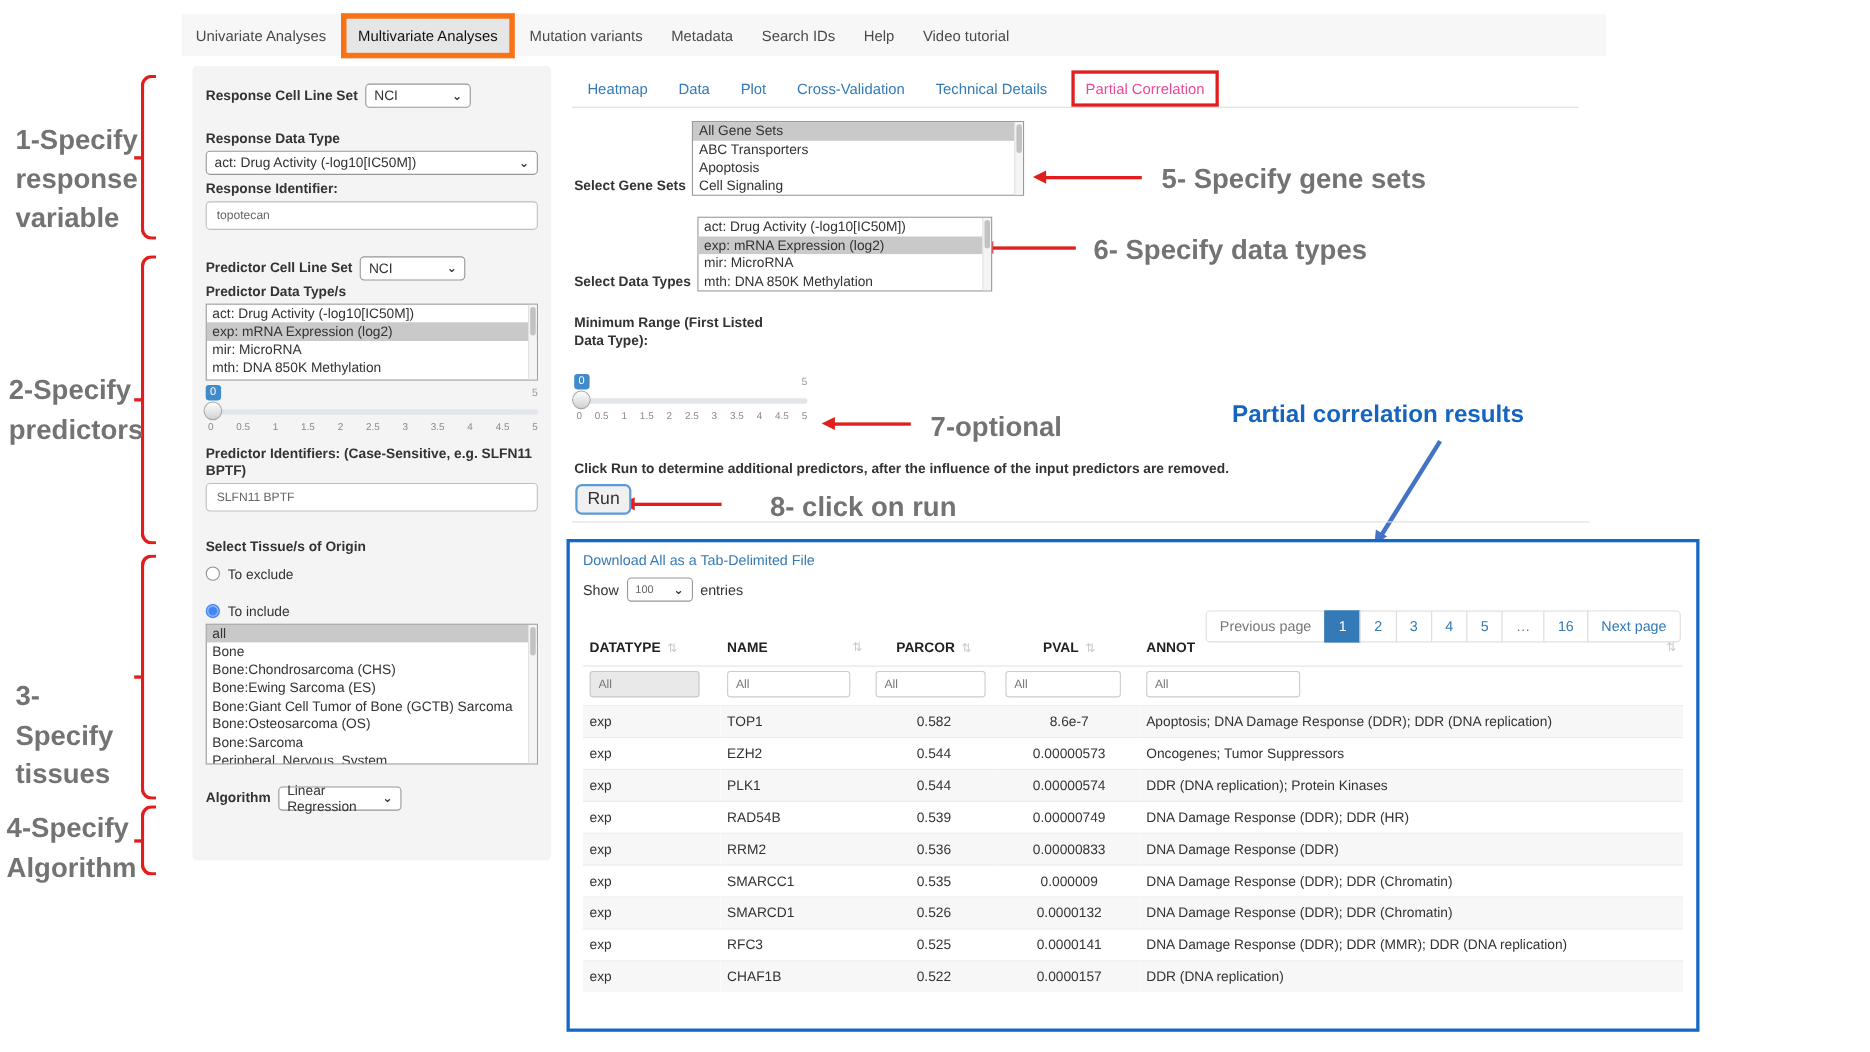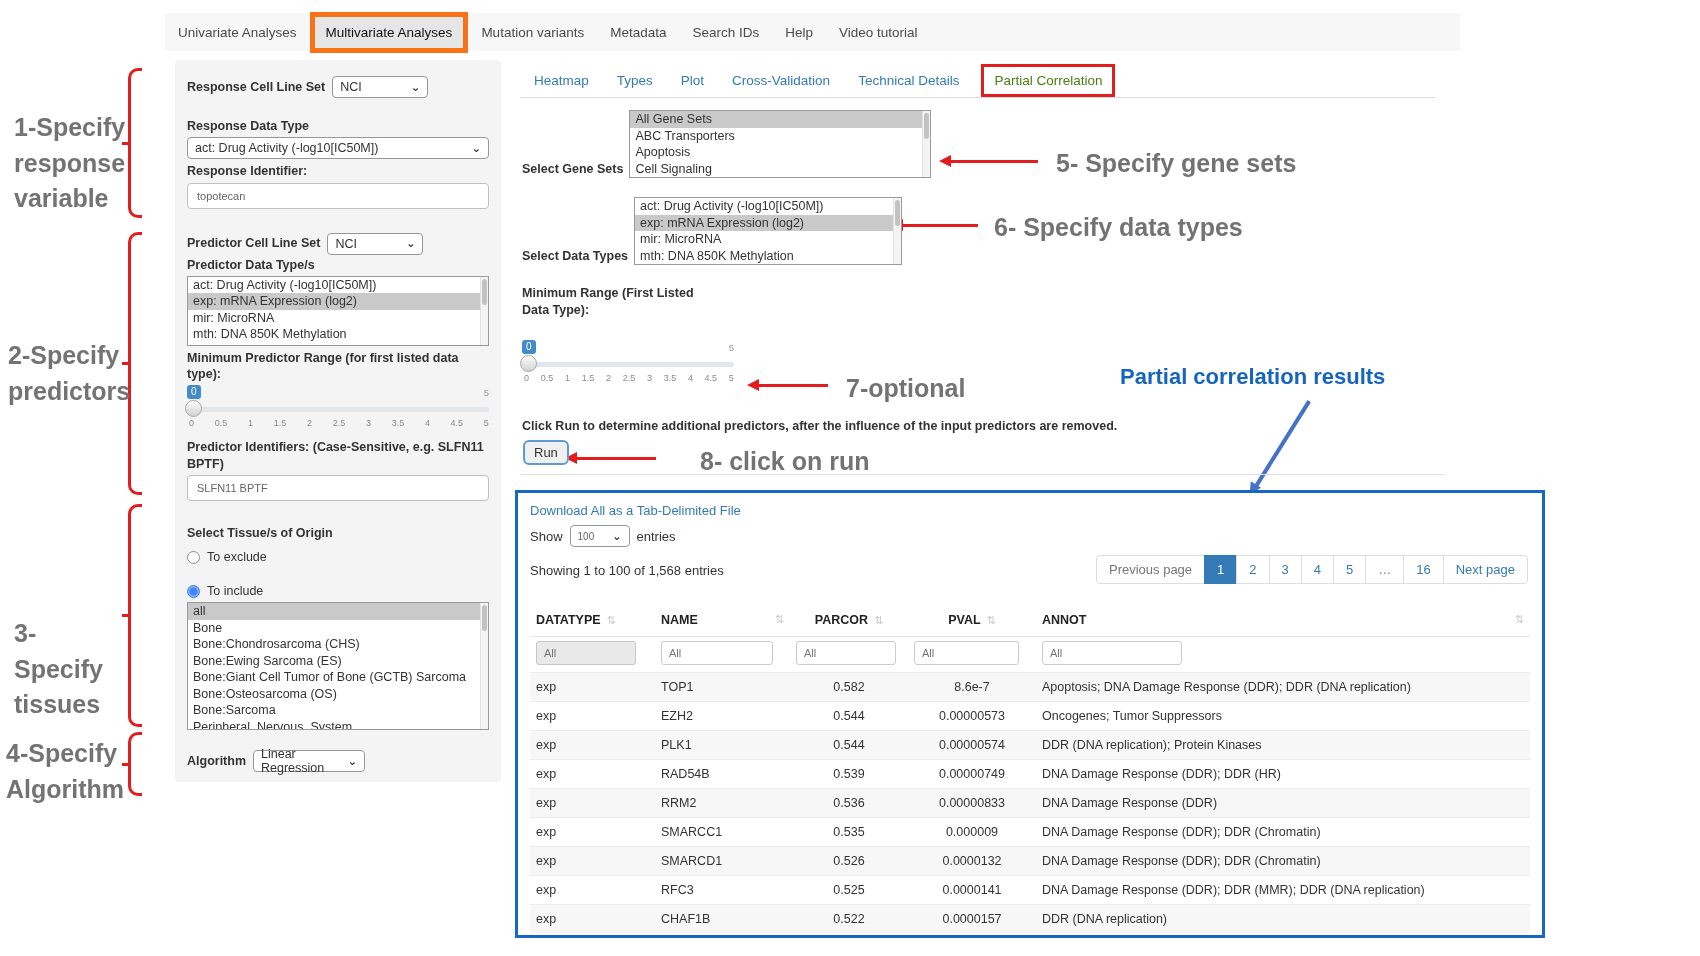--- a/index.html
+++ b/index.html
@@ -50,28 +50,28 @@
   .slider-ticks { position:absolute; left:2px; right:0; top:33px; display:flex; justify-content:space-between;
                   font-size:9px; color:#8a8a8a; }
   .radio-row { display:flex; align-items:center; gap:7px; height:22px; }
   .radio { width:13px; height:13px; border:1px solid #8f8f8f; border-radius:50%; background:#fff; display:inline-block; }
   .radio.checked { border:1px solid #4285f4; background:#4285f4; box-shadow:inset 0 0 0 1.5px #ffffff66; }
 
   
   .main-tabs { position:absolute; left:520px; top:64px; width:915px; height:34px; display:flex;
                align-items:center; border-bottom:1px solid #ddd; font-size:13.5px; }
   .mtab { color:#337ab7; padding:8px 14px; cursor:pointer; white-space:nowrap; }
-  .mtab.active { color:#4d7c0f; background:#fff; border:3px solid #e21d1d; padding:6px 10px; margin-left:8px; }
+  .mtab.active { color:#ec4899; background:#fff; border:3px solid #e21d1d; padding:6px 10px; margin-left:8px; }
 
   
   .gs-row { position:absolute; display:flex; align-items:flex-end; gap:6px; font-size:12.5px; }
   .gs-label { font-weight:bold; margin-bottom:2px; white-space:nowrap; }
   .bold-note { position:absolute; font-weight:bold; font-size:12.5px; color:#333; white-space:pre-line; line-height:17px; }
   .run-btn { position:absolute; border:2px solid #5b9bd5; border-radius:6px; background:#f0f0f0;
-             font-size:13px; color:#333; padding:3px 9px; cursor:pointer; font-family:inherit; }
+             font-size:16px; color:#333; padding:3px 9px; cursor:pointer; font-family:inherit; }
   .hr { position:absolute; border-top:1px solid #ddd; }
 
   
   .results-box { position:absolute; left:515px; top:490px; width:1030px; height:448px;
                  border:3px solid #1668c5; background:#fff; padding:8px 12px; }
   .dl-link { color:#337ab7; font-size:13px; cursor:pointer; display:inline-block; }
   .show-row { margin-top:6px; display:flex; align-items:center; gap:7px; font-size:13px; color:#333; }
   .show-sel { width:60px; height:22px; font-size:10px; color:#666; }
   .showing { margin-top:16px; font-size:13px; }
   .pagination { position:absolute; top:62px; right:14px; display:inline-flex; font-size:13px; }
@@ -163,21 +163,20 @@
     <div class="listbox" style="height:70px; margin-bottom:4px;">
       <div class="lb-item">act: Drug Activity (-log10[IC50M])</div>
       <div class="lb-item selected">exp: mRNA Expression (log2)</div>
       <div class="lb-item">mir: MicroRNA</div>
       <div class="lb-item">mth: DNA 850K Methylation</div>
       <div class="sb">
           <div class="sb-thumb"></div>
         </div>
     </div>
 
-    <div class="fld-label">Minimum Predictor Range (for first listed data type):</div>
     <div class="slider" style="margin-bottom:6px;">
       <span class="slider-badge">0</span>
       <span class="slider-max">5</span>
       <div class="slider-track"></div>
       <div class="slider-handle"></div>
       <div class="slider-ticks">
         <span>0</span>
           <span>0.5</span>
           <span>1</span>
           <span>1.5</span>
@@ -222,21 +221,21 @@
       <span class="fld-label" style="margin-bottom:0;">Algorithm</span>
       <span class="sel" style="width:112px;">
         <span>Linear Regression</span>
         <span class="chev">⌄</span>
       </span>
     </div>
   </aside>
 
   <div class="main-tabs">
     <div class="mtab">Heatmap</div>
-    <div class="mtab">Types</div>
+    <div class="mtab">Data</div>
     <div class="mtab">Plot</div>
     <div class="mtab">Cross-Validation</div>
     <div class="mtab">Technical Details</div>
     <div class="mtab active">Partial Correlation</div>
   </div>
 
   <div class="gs-row" style="left:522px; top:110px;">
     <span class="gs-label">Select Gene Sets</span>
     <div class="listbox" style="width:302px; height:68px;">
       <div class="lb-item selected">All Gene Sets</div>
@@ -291,21 +290,20 @@
   <section class="results-box">
     <a class="dl-link">Download All as a Tab-Delimited File</a>
     <div class="show-row">
       <span>Show</span>
       <span class="sel show-sel">
         <span>100</span>
         <span class="chev">⌄</span>
       </span>
       <span>entries</span>
     </div>
-    <div class="showing">Showing 1 to 100 of 1,568 entries</div>
 
     <div class="pagination">
       <div class="pg muted">Previous page</div>
       <div class="pg active">1</div>
       <div class="pg">2</div>
       <div class="pg">3</div>
       <div class="pg">4</div>
       <div class="pg">5</div>
       <div class="pg muted">…</div>
       <div class="pg">16</div>

